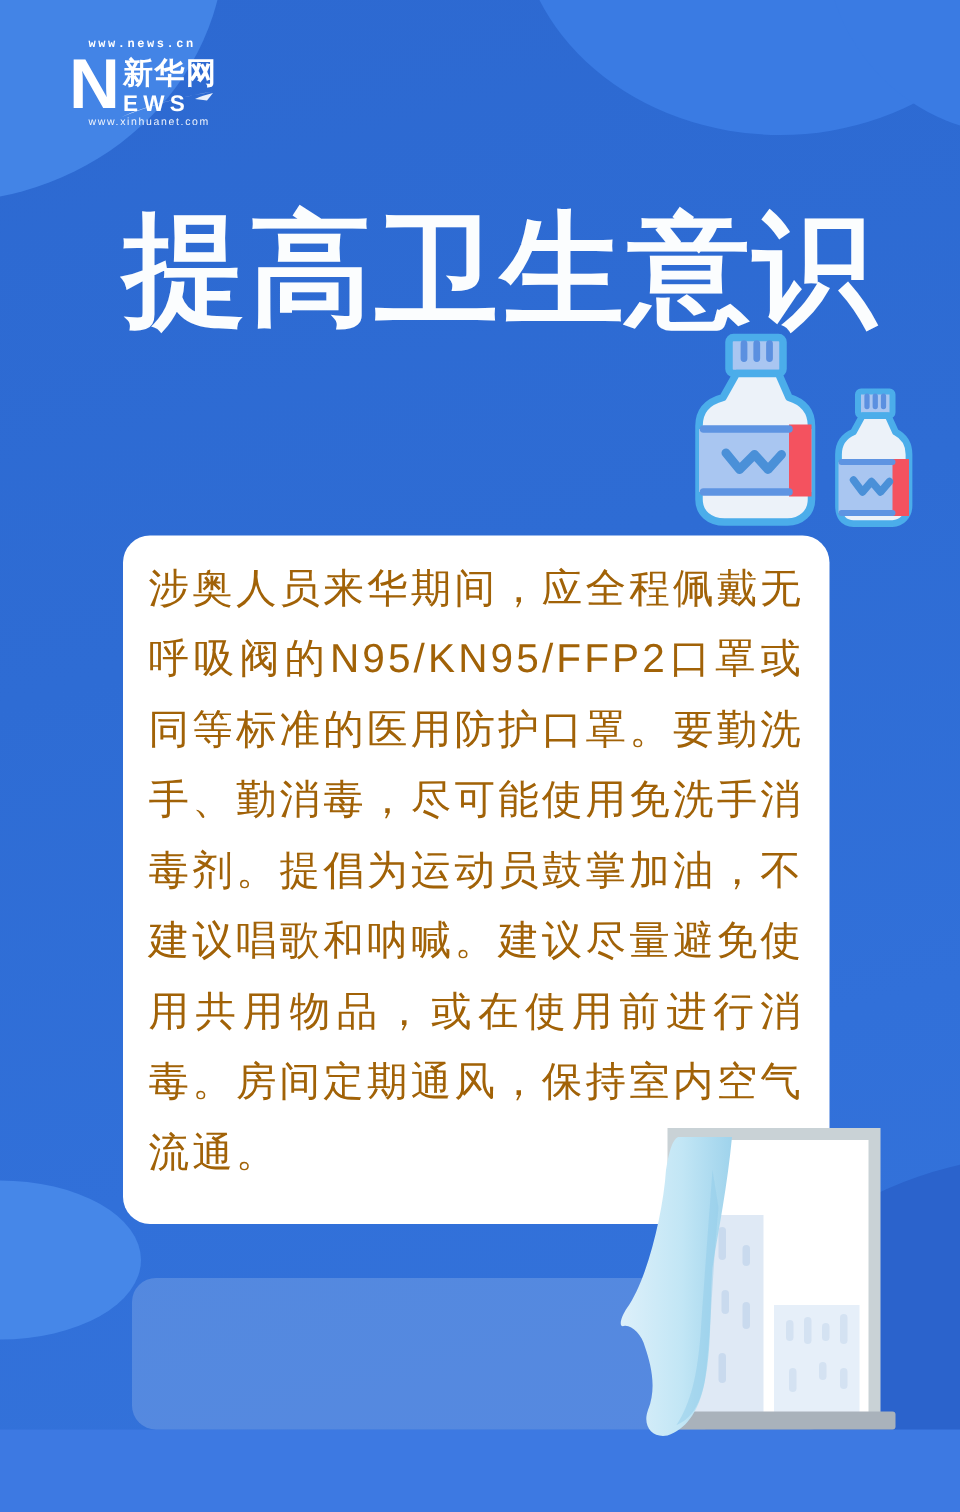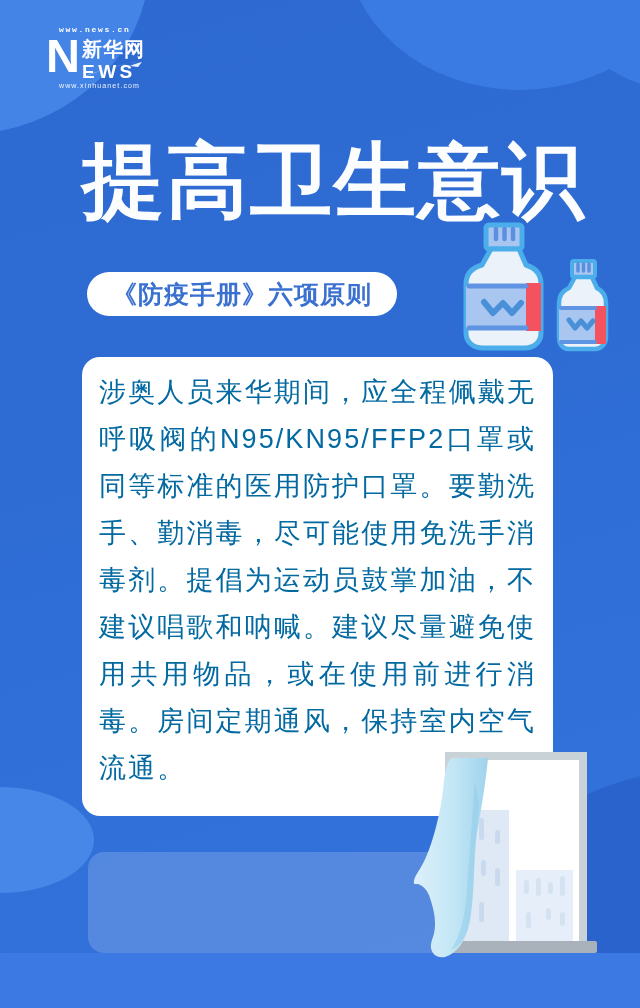--- a/index.html
+++ b/index.html
@@ -19,35 +19,35 @@
   .panel{position:absolute;left:88px;top:852px;width:468px;height:101px;
     background:rgba(255,255,255,.17);border-radius:16px;}
 
   
   .logo{position:absolute;left:46px;top:26px;color:#fff;line-height:1;}
   .logo-top{font-size:8px;font-weight:bold;letter-spacing:1.7px;margin-left:13px;font-family:Liberation Mono, monospace;}
   .logo-main{display:flex;margin-top:2px;position:relative;}
   .logo-n{font-size:47px;font-weight:900;line-height:40px;}
   .logo-right{margin-left:2px;padding-top:3px;}
   .logo-cn{font-size:20px;font-weight:bold;letter-spacing:1px;}
-  .logo-ews{font-size:19px;font-weight:800;letter-spacing:3.5px;margin-top:3px;}
+  .logo-ews{font-size:15px;font-weight:800;letter-spacing:3.5px;margin-top:3px;}
   .logo-swoosh{position:absolute;left:34px;top:24px;}
   .logo-bottom{font-size:7px;letter-spacing:1.1px;margin-left:13px;margin-top:1px;opacity:.92;}
 
   .title{position:absolute;left:82px;top:138px;width:476px;
     font-size:82px;font-weight:900;color:#fbfdfe;letter-spacing:2px;
     line-height:1.05;white-space:nowrap;}
 
   .badge{position:absolute;left:87px;top:272px;height:44px;background:#fff;
     border-radius:22px;display:flex;align-items:center;padding:0 25px;
     font-size:25px;font-weight:600;color:#3a70d0;letter-spacing:1px;}
 
   .card{position:absolute;left:82px;top:357px;width:471px;height:459px;
     background:#fff;border-radius:18px;padding:12px 17px;}
-  .card-text{font-size:27px;line-height:47px;color:#0369a1;letter-spacing:2.1px;
+  .card-text{font-size:27px;line-height:47px;color:#a16207;letter-spacing:2.1px;
     text-align:justify;word-break:break-all;font-weight:500;}
 
   
   .bottles{position:absolute;left:456px;top:220px;}
 
   
   .win-frame{position:absolute;left:445px;top:752px;width:142px;height:194px;background:#c9d2d6;}
   .win-pane{position:absolute;left:8px;top:8px;width:126px;height:184px;background:#ffffff;overflow:hidden;}
   .bldg{position:absolute;}
   .bldg1{left:2px;top:50px;width:54px;height:134px;background:#dfe9f5;}
@@ -158,15 +158,14 @@
       <svg class="logo-swoosh" width="64" height="20" viewBox="0 0 64 20">
         <path fill="#ffffff" d="M1,18 C18,11 38,5 62,1 C44,4 24,9 8,15 Z"></path>
         <path fill="#ffffff" d="M50,6 C54,4 58,3 62,2 L58,7 Z" opacity="0.9"></path>
       </svg>
     </div>
     <div class="logo-bottom">www.xinhuanet.com</div>
   </div>
 
   <h1 class="title" style="margin:0;text-align:center;">提高卫生意识</h1>
 
-  <div class="badge">《防疫手册》六项原则</div>
 
 </div>
 
 </body></html>

